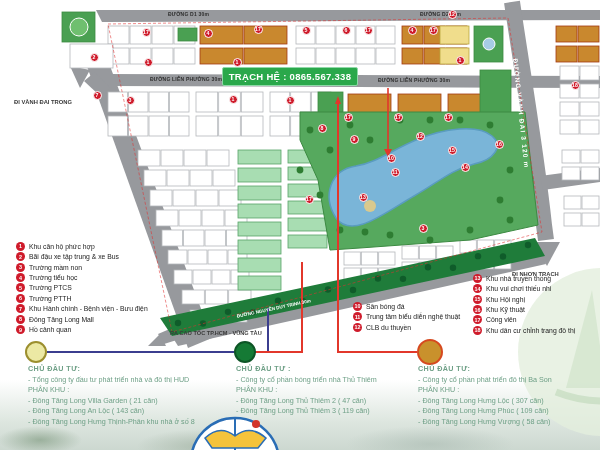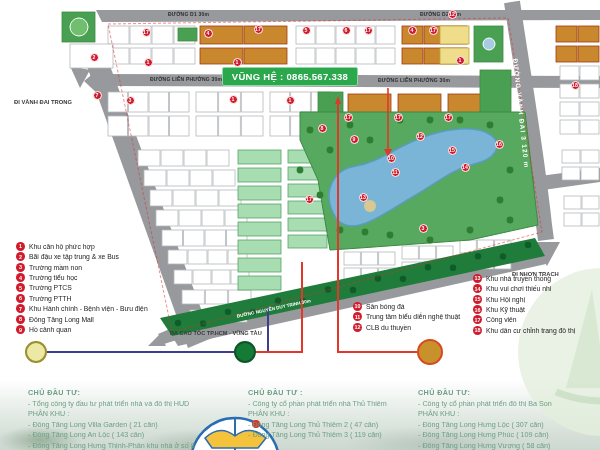--- a/index.html
+++ b/index.html
@@ -21,21 +21,21 @@
     letter-spacing:.3px;}
   .mk{position:absolute;z-index:2;width:9px;height:9px;border-radius:50%;background:#cf1b2b;
     border:1px solid #fff;box-sizing:border-box;color:#fff;font-size:5.2px;font-weight:bold;
     display:flex;align-items:center;justify-content:center;}
   .legend-col{position:absolute;z-index:3;}
   .li{display:flex;align-items:center;height:10.45px;gap:4px;}
   .badge{width:9px;height:9px;border-radius:50%;background:#cf1b2b;color:#fff;flex:0 0 9px;
     font-size:5.4px;font-weight:bold;display:flex;align-items:center;justify-content:center;}
   .li .txt{font-size:6.8px;color:#222;white-space:nowrap;}
   .inv{position:absolute;z-index:3;color:#6fa087;font-size:7.2px;line-height:10.6px;}
-  .inv .hd{font-weight:bold;letter-spacing:.4px;margin-top:24px;}
+  .inv .hd{font-weight:bold;letter-spacing:.4px;}
   .dot{position:absolute;z-index:3;border-radius:50%;box-sizing:border-box;}
   #vd3{position:absolute;left:519px;top:58px;width:140px;z-index:2;color:#fff;font-weight:bold;
     font-size:6.5px;letter-spacing:1.2px;transform:rotate(84deg);transform-origin:0 0;white-space:nowrap;}
 </style>
 </head>
 <body>
 
 <div id="photo"></div>
 
 <svg class="map" width="600" height="450" viewBox="0 0 600 450">
@@ -280,21 +280,21 @@
   </g>
 
   <g>
     <circle cx="235" cy="462" r="44" fill="#fff" stroke="#2a6db5" stroke-width="2.5"></circle>
     <line x1="235" y1="418" x2="235" y2="450" stroke="#2a6db5" stroke-width="2"></line>
     <path d="M205,438 Q220,424 235,436 Q250,424 266,438 L258,448 L212,448 Z" fill="#f5c33b" stroke="#2a6db5" stroke-width="1.5"></path>
     <circle cx="256" cy="424" r="4" fill="#d2352a"></circle>
   </g>
 </svg>
 
-<div id="banner">VŨNG HỆ : 0865.567.338</div>
+<div id="banner">TRẠCH HỆ : 0865.567.338</div>
 <div class="lbl road-sm" style="left:150px;top:76px;">ĐƯỜNG LIÊN PHƯỜNG 30m</div>
 <div class="lbl road-sm" style="left:378px;top:77px;">ĐƯỜNG LIÊN PHƯỜNG 30m</div>
 <div class="lbl road-sm" style="left:168px;top:11px;">ĐƯỜNG D1 30m</div>
 <div class="lbl road-sm" style="left:420px;top:11px;">ĐƯỜNG D2 30m</div>
 <div id="vd3">ĐƯỜNG VÀNH ĐAI 3  120 m</div>
 <div class="lbl" style="left:512px;top:271px;font-size:5.8px;">ĐI NHƠN TRẠCH</div>
 <div class="lbl" style="left:14px;top:99px;font-size:5.8px;">ĐI VÀNH ĐAI TRONG</div>
 <div class="lbl" style="left:170px;top:330px;font-size:5.6px;">RA CAO TỐC TP.HCM - VŨNG TÀU</div>
 <div class="lbl road-wh" style="left:236px;top:306px;font-size:4.6px;transform:rotate(-12deg);">ĐƯỜNG NGUYỄN DUY TRINH 30m</div>
 
@@ -417,23 +417,23 @@
 <div class="dot" id="d2" style="left: 417px; top: 339px; width: 26px; height: 26px; border: 2px solid rgb(214, 73, 31); background: rgb(201, 145, 44);"></div>
 
 <div class="inv" id="inv0" style="left:28px;top:364px;width:208px;">
     <div class="hd">CHỦ ĐẦU TƯ:</div>
     <div>- Tổng công ty đầu tư phát triển nhà và đô thị HUD</div>
     <div>PHÂN KHU :</div>
     <div>- Đông Tăng Long Villa Garden  ( 21 căn)</div>
     <div>- Đông Tăng Long An Lộc ( 143 căn)</div>
     <div>- Đông Tăng Long Hưng Thịnh-Phân khu nhà ở số 8</div>
   </div>
-<div class="inv" id="inv1" style="left:248px;top:364px;width:185px;">
+<div class="inv" id="inv1" style="left:236px;top:364px;width:185px;">
     <div class="hd">CHỦ ĐẦU TƯ :</div>
-    <div>- Công ty cổ phần phát triển nhà Thủ Thiêm</div>
+    <div>- Công ty cổ phần bóng triển nhà Thủ Thiêm</div>
     <div>PHÂN KHU :</div>
     <div>- Đông Tăng Long Thủ Thiêm 2 ( 47 căn)</div>
     <div>- Đông Tăng Long Thủ Thiêm 3 ( 119 căn)</div>
   </div>
 <div class="inv" id="inv2" style="left:418px;top:364px;width:180px;">
     <div class="hd">CHỦ ĐẦU TƯ:</div>
     <div>- Công ty cổ phần phát triển đô thị Ba Son</div>
     <div>PHÂN KHU :</div>
     <div>- Đông Tăng Long Hưng Lộc ( 307 căn)</div>
     <div>- Đông Tăng Long Hưng Phúc ( 109 căn)</div>

